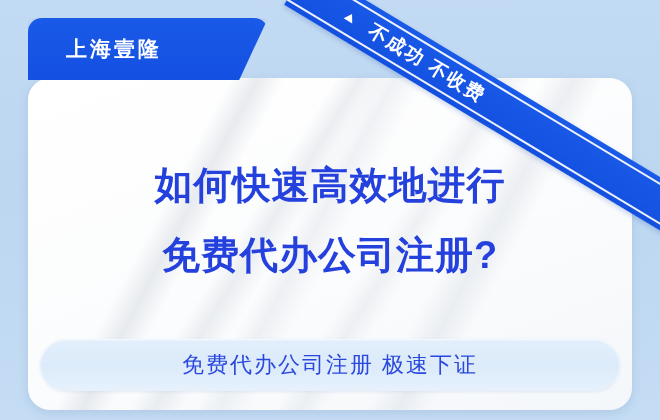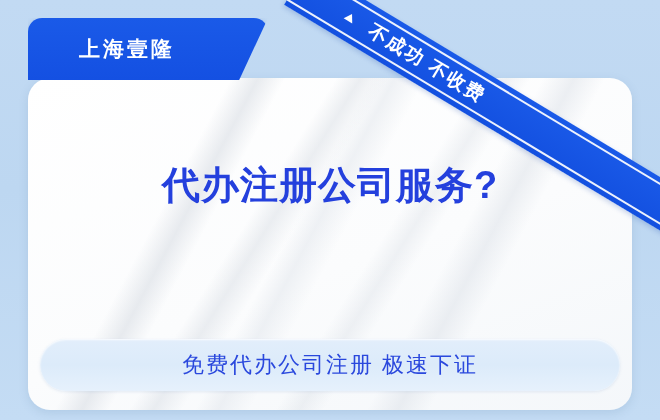--- a/index.html
+++ b/index.html
@@ -75,21 +75,20 @@
     z-index: 3;
     box-shadow: 0 2px 6px rgba(20,70,190,0.25);
   }
   #brand-tag-label {
     color: #ffffff;
     font-size: 21px;
     font-weight: 700;
     letter-spacing: 3px;
     padding-left: 38px;
     white-space: nowrap;
-    margin-left: 13px;
   }
 
   
   #ribbon {
     position: absolute;
     left: 296px;
     top: -38px;
     width: 470px;
     height: 46px;
     transform: rotate(31deg);
@@ -186,21 +185,22 @@
   </div>
 
   <div id="brand-tag">
     <span id="brand-tag-label">上海壹隆</span>
   </div>
 
   <div id="card">
     <div id="card-streaks"></div>
 
     <div id="headline">
-      <div class="headline-line">代办注册公司服务?</div>
+      <div class="headline-line">如何快速高效地进行</div>
+      <div class="headline-line">免费代办公司注册?</div>
     </div>
 
     <div id="bottom-pill">
       <span id="bottom-pill-label">免费代办公司注册 极速下证</span>
     </div>
   </div>
 
 </div>
 
 </body></html>

